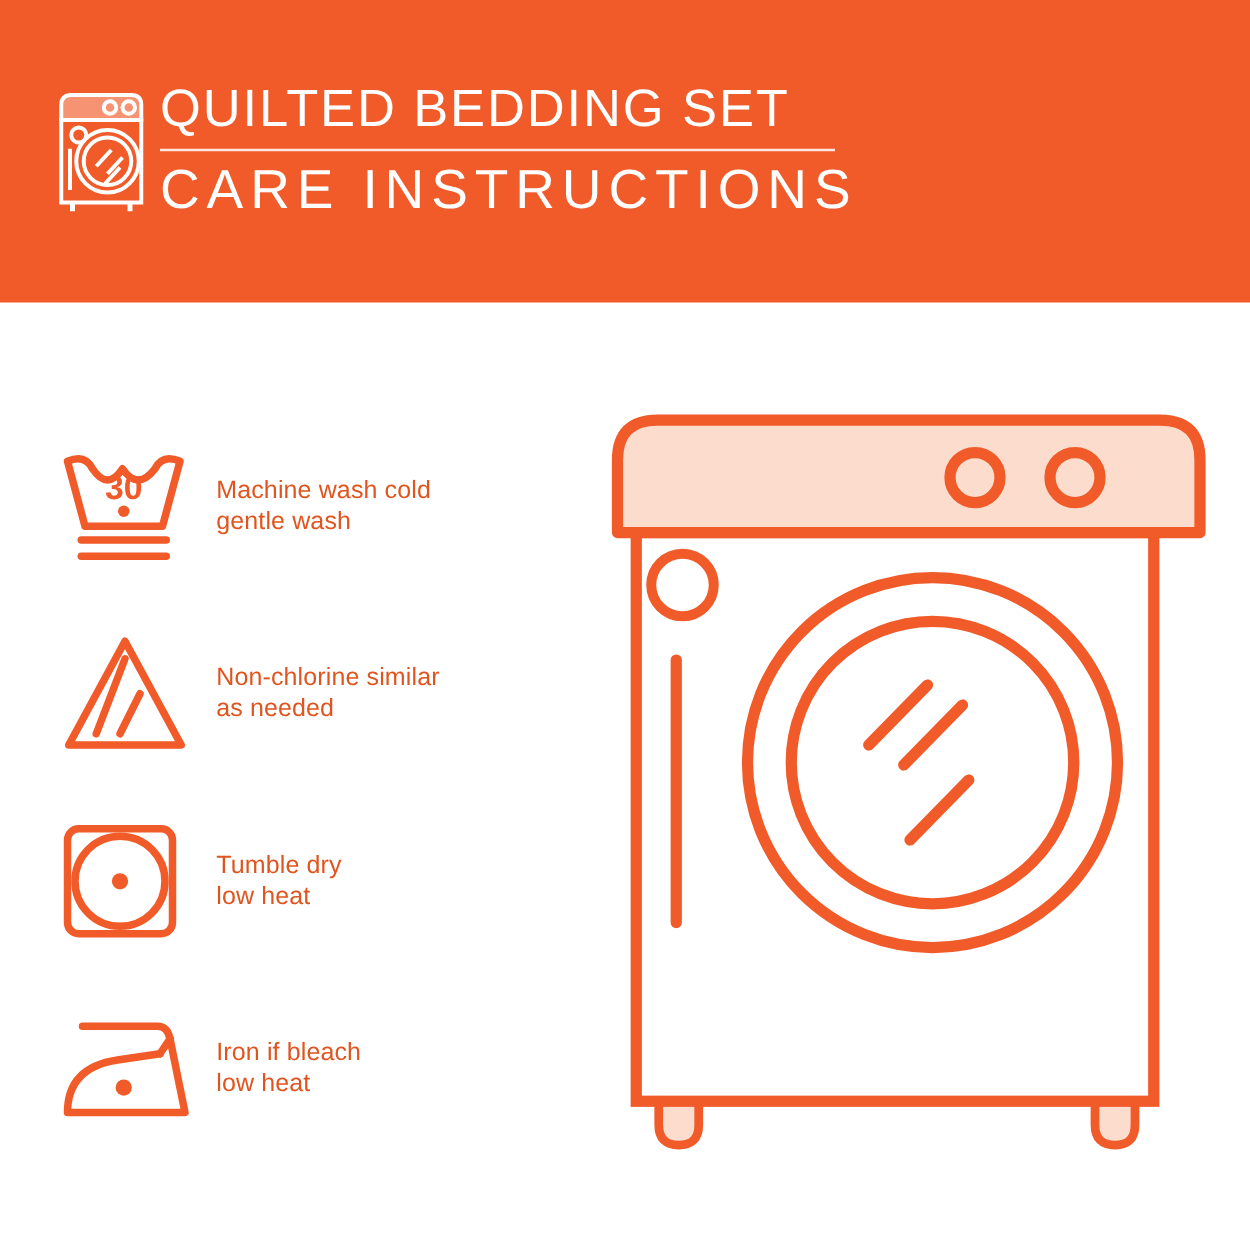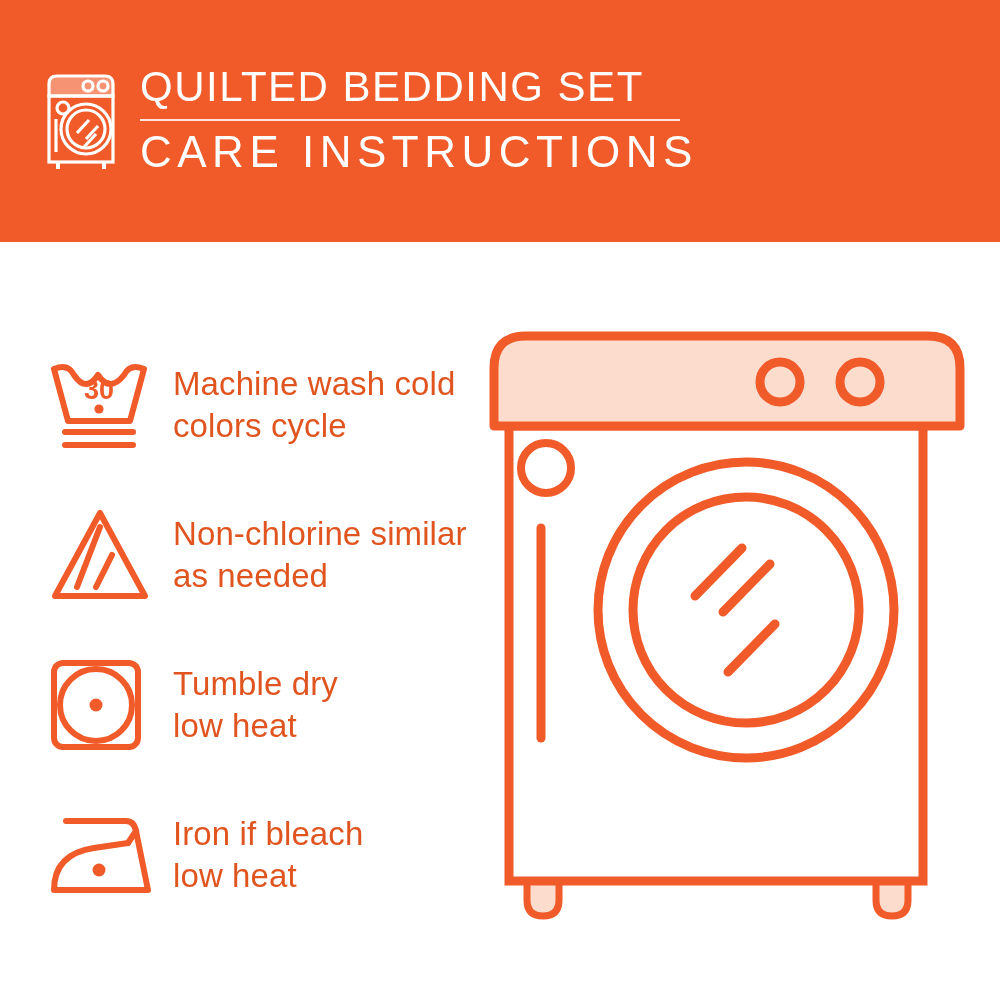--- a/index.html
+++ b/index.html
@@ -31,21 +31,21 @@
     display: flex;
     align-items: flex-start;
   }
   #header-logo {
     width: 78px;
     height: 104px;
     flex: 0 0 auto;
     margin-top: 4px;
   }
   #header-text-block {
-    margin-left: 20px;
+    margin-left: 8px;
     display: flex;
     flex-direction: column;
   }
   #header-title-main {
     color: #ffffff;
     font-size: 42px;
     font-weight: 300;
     letter-spacing: 1.5px;
     line-height: 1;
     white-space: nowrap;
@@ -79,21 +79,21 @@
   }
   .care-icon-wrap {
     width: 125px;
     flex: 0 0 auto;
     display: flex;
     justify-content: flex-start;
     align-items: center;
   }
   .care-text {
     color: #e0551f;
-    font-size: 33px;
+    font-size: 20px;
     line-height: 1.26;
     font-weight: 500;
     letter-spacing: 0.1px;
   }
   .care-text span {
     display: block;
     white-space: nowrap;
   }
 
   
@@ -147,21 +147,21 @@
           <path d="M6 14 Q20 8 26 20 Q38 38 50 20 Q62 38 76 20 Q82 8 96 14 L82 66 L20 66 Z"></path>
           <line x1="17" y1="77" x2="85" y2="77" stroke-width="6"></line>
           <line x1="17" y1="90" x2="85" y2="90" stroke-width="6"></line>
         </g>
         <text x="51" y="44" text-anchor="middle" fill="#f15a29" font-family="Liberation Sans, sans-serif" font-size="27" font-weight="700">30</text>
         <circle cx="51" cy="54" r="4.6" fill="#f15a29"></circle>
       </svg>
     </div>
     <div class="care-text">
       <span>Machine wash cold</span>
-      <span>colors cycle</span>
+      <span>gentle wash</span>
     </div>
   </div>
 
   <div class="care-row">
     <div class="care-icon-wrap">
       <svg width="104" height="96" viewBox="0 0 104 96">
         <g fill="none" stroke="#f15a29" stroke-width="6" stroke-linecap="round" stroke-linejoin="round">
           <path d="M52 6 L97 89 L7 89 Z"></path>
           <line x1="52" y1="20" x2="29" y2="80"></line>
           <line x1="64" y1="48" x2="48" y2="80"></line>

